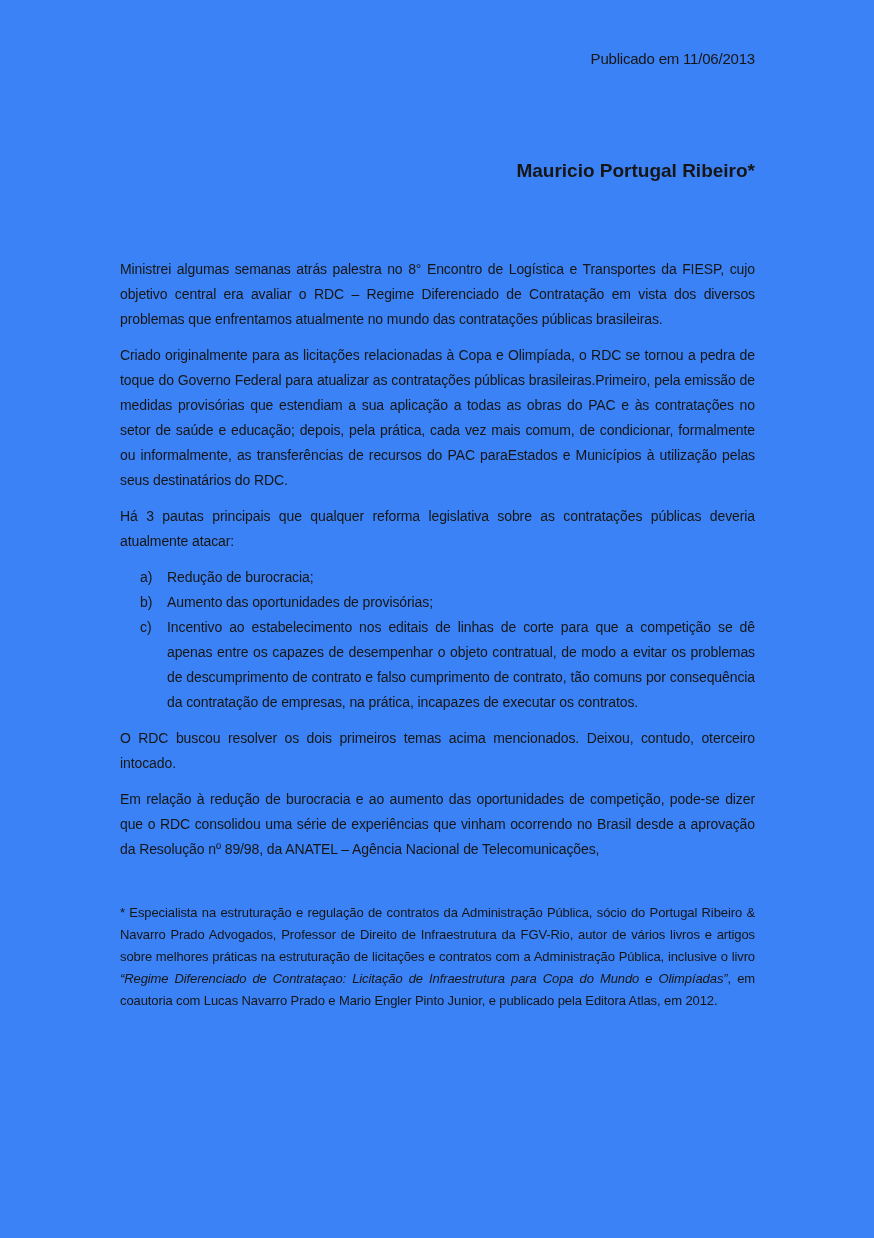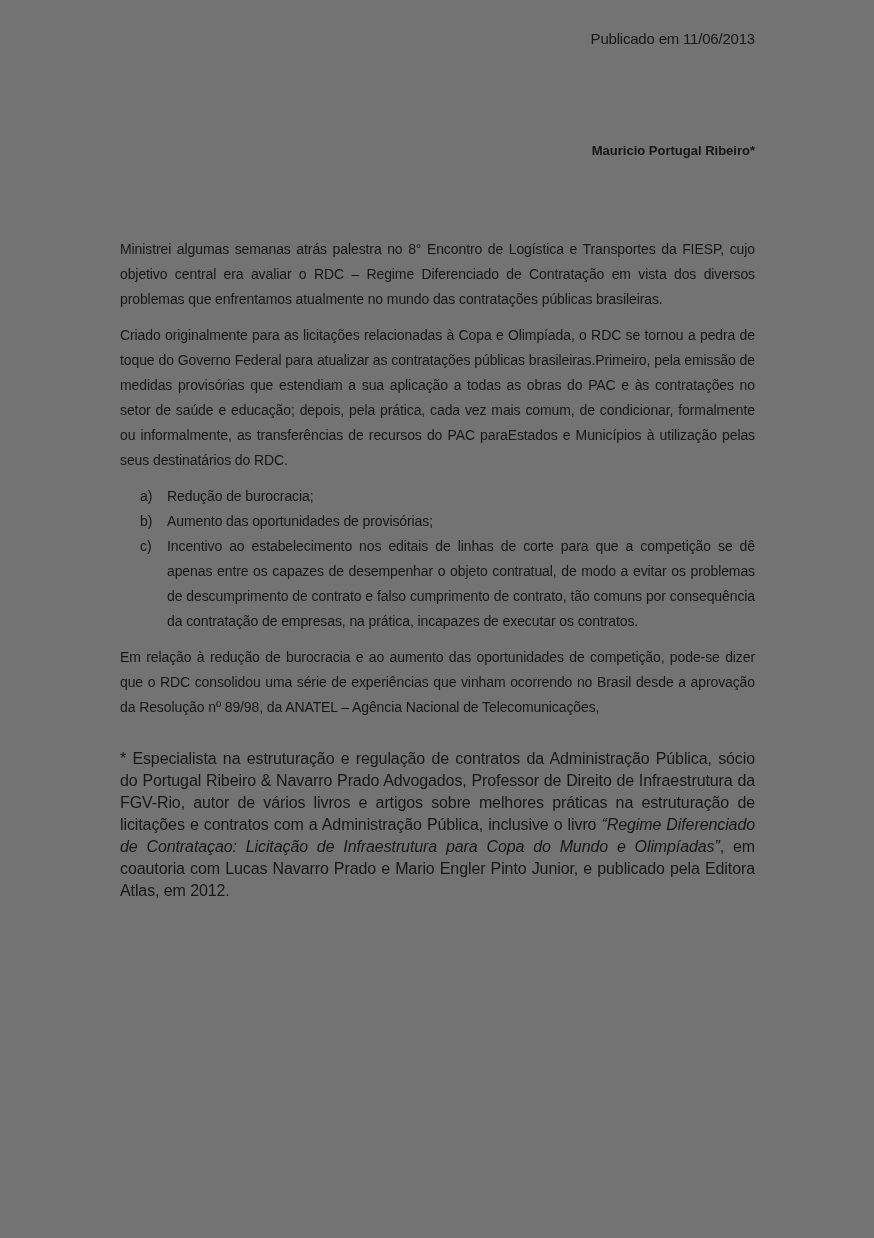--- a/index.html
+++ b/index.html
@@ -5,22 +5,22 @@
   html, body {
     margin: 0;
     padding: 0;
     background: #ffffff;
   }
   .page {
     position: relative;
     width: 874px;
     height: 1238px;
     box-sizing: border-box;
-    background: #737373;
-    padding: 30px 119px 0 120px;
+    background: #3b82f6;
+    padding: 50px 119px 0 120px;
     font-family: "Liberation Sans", "DejaVu Sans", sans-serif;
     color: #161616;
     overflow: hidden;
   }
   .pub-date {
     text-align: right;
     font-size: 15px;
     line-height: 18px;
     letter-spacing: -0.2px;
   }
@@ -28,21 +28,21 @@
     margin: 35px 0 0 0;
     text-align: center;
     font-size: 14.5px;
     font-weight: bold;
     line-height: 18px;
     letter-spacing: -0.1px;
   }
   .author {
     margin-top: 94px;
     text-align: right;
-    font-size: 13px;
+    font-size: 19px;
     font-weight: bold;
     line-height: 18px;
   }
   .content {
     margin-top: 77px;
   }
   .content p {
     margin: 0 0 11px 0;
     font-size: 14px;
     line-height: 25px;
@@ -63,22 +63,22 @@
   }
   ol.alpha-list .marker {
     flex: none;
     width: 27px;
   }
   ol.alpha-list .li-text {
     flex: 1;
     text-align: justify;
   }
   .footnote {
-    margin-top: 28px;
-    font-size: 16px;
+    margin-top: 40px;
+    font-size: 13px;
     line-height: 22px;
     letter-spacing: -0.1px;
     text-align: justify;
   }
   .footnote em {
     font-style: italic;
   }
 </style>
 </head>
 <body>
@@ -90,36 +90,38 @@
 
   <div class="author">Mauricio Portugal Ribeiro*</div>
 
   <div class="content">
 
     <p>Ministrei algumas semanas atrás palestra no 8° Encontro de Logística e Transportes da FIESP, cujo objetivo central era avaliar o RDC – Regime Diferenciado de Contratação em vista dos diversos problemas que enfrentamos atualmente no mundo das contratações públicas brasileiras.</p>
 
     <p>Criado originalmente para as licitações relacionadas à Copa e Olimpíada, o RDC se tornou a pedra de toque do Governo Federal para atualizar as contratações públicas brasileiras.Primeiro, pela emissão de medidas provisórias que estendiam a sua aplicação a todas as obras do PAC e às contratações no setor de saúde e educação; depois, pela prática, cada vez mais comum, de condicionar, formalmente ou informalmente, as transferências de recursos do PAC paraEstados e Municípios à utilização pelas seus destinatários do RDC.</p>
 
 
+    <p>Há 3 pautas principais que qualquer reforma legislativa sobre as contratações públicas deveria atualmente atacar:</p>
 
     <ol class="alpha-list">
       <li>
         <span class="marker">a)</span>
         <span class="li-text">Redução de burocracia;</span>
       </li>
       <li>
         <span class="marker">b)</span>
         <span class="li-text">Aumento das oportunidades de provisórias;</span>
       </li>
       <li>
         <span class="marker">c)</span>
         <span class="li-text">Incentivo ao estabelecimento nos editais de linhas de corte para que a competição se dê apenas entre os capazes de desempenhar o objeto contratual, de modo a evitar os problemas de descumprimento de contrato e falso cumprimento de contrato, tão comuns por consequência da contratação de empresas, na prática, incapazes de executar os contratos.</span>
       </li>
     </ol>
 
+    <p>O RDC buscou resolver os dois primeiros temas acima mencionados. Deixou, contudo, oterceiro intocado.</p>
 
     <p>Em relação à redução de burocracia e ao aumento das oportunidades de competição, pode-se dizer que o RDC consolidou uma série de experiências que vinham ocorrendo no Brasil desde a aprovação da Resolução nº 89/98, da ANATEL – Agência Nacional de Telecomunicações,</p>
 
   </div>
 
   <div class="footnote">
     <span>* Especialista na estruturação e regulação de contratos da Administração Pública, sócio do Portugal Ribeiro &amp; Navarro Prado Advogados, Professor de Direito de Infraestrutura da FGV-Rio, autor de vários livros e artigos sobre melhores práticas na estruturação de licitações e contratos com a Administração Pública, inclusive o livro </span><em>“Regime Diferenciado de Contrataçao: Licitação de Infraestrutura para Copa do Mundo e Olimpíadas”</em><span>, em coautoria com Lucas Navarro Prado e Mario Engler Pinto Junior, e publicado pela Editora Atlas, em 2012.</span>
   </div>
 
 </div>

